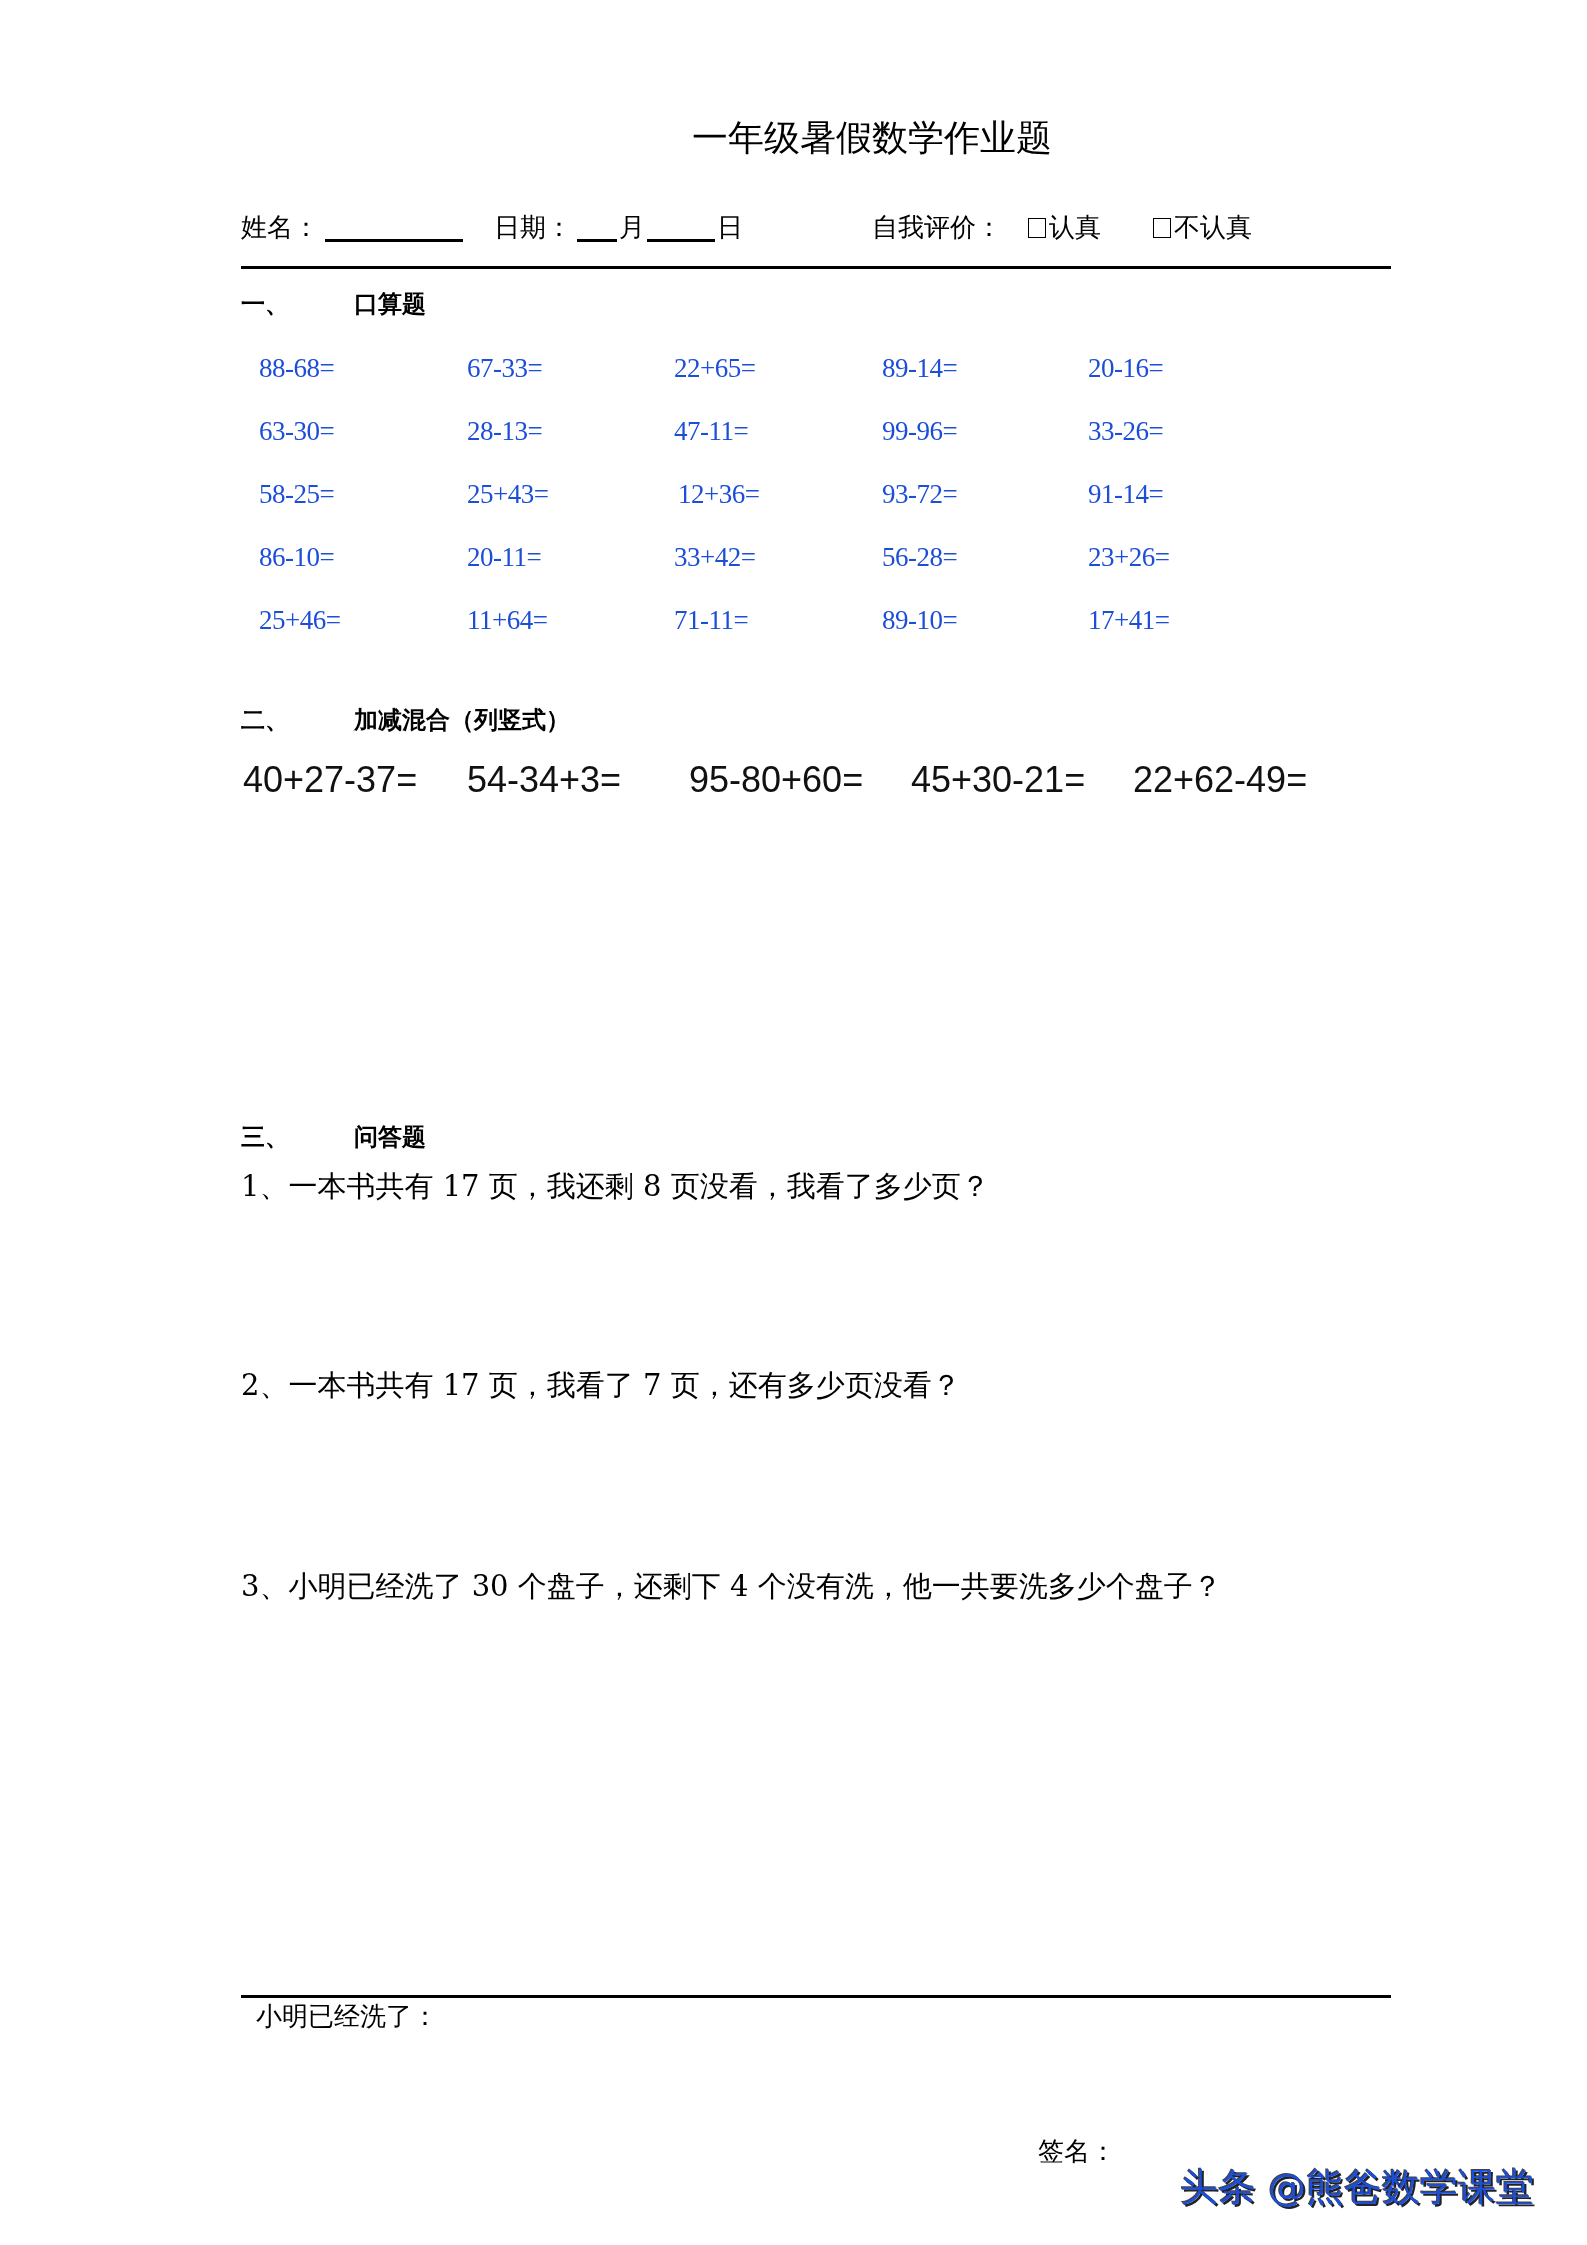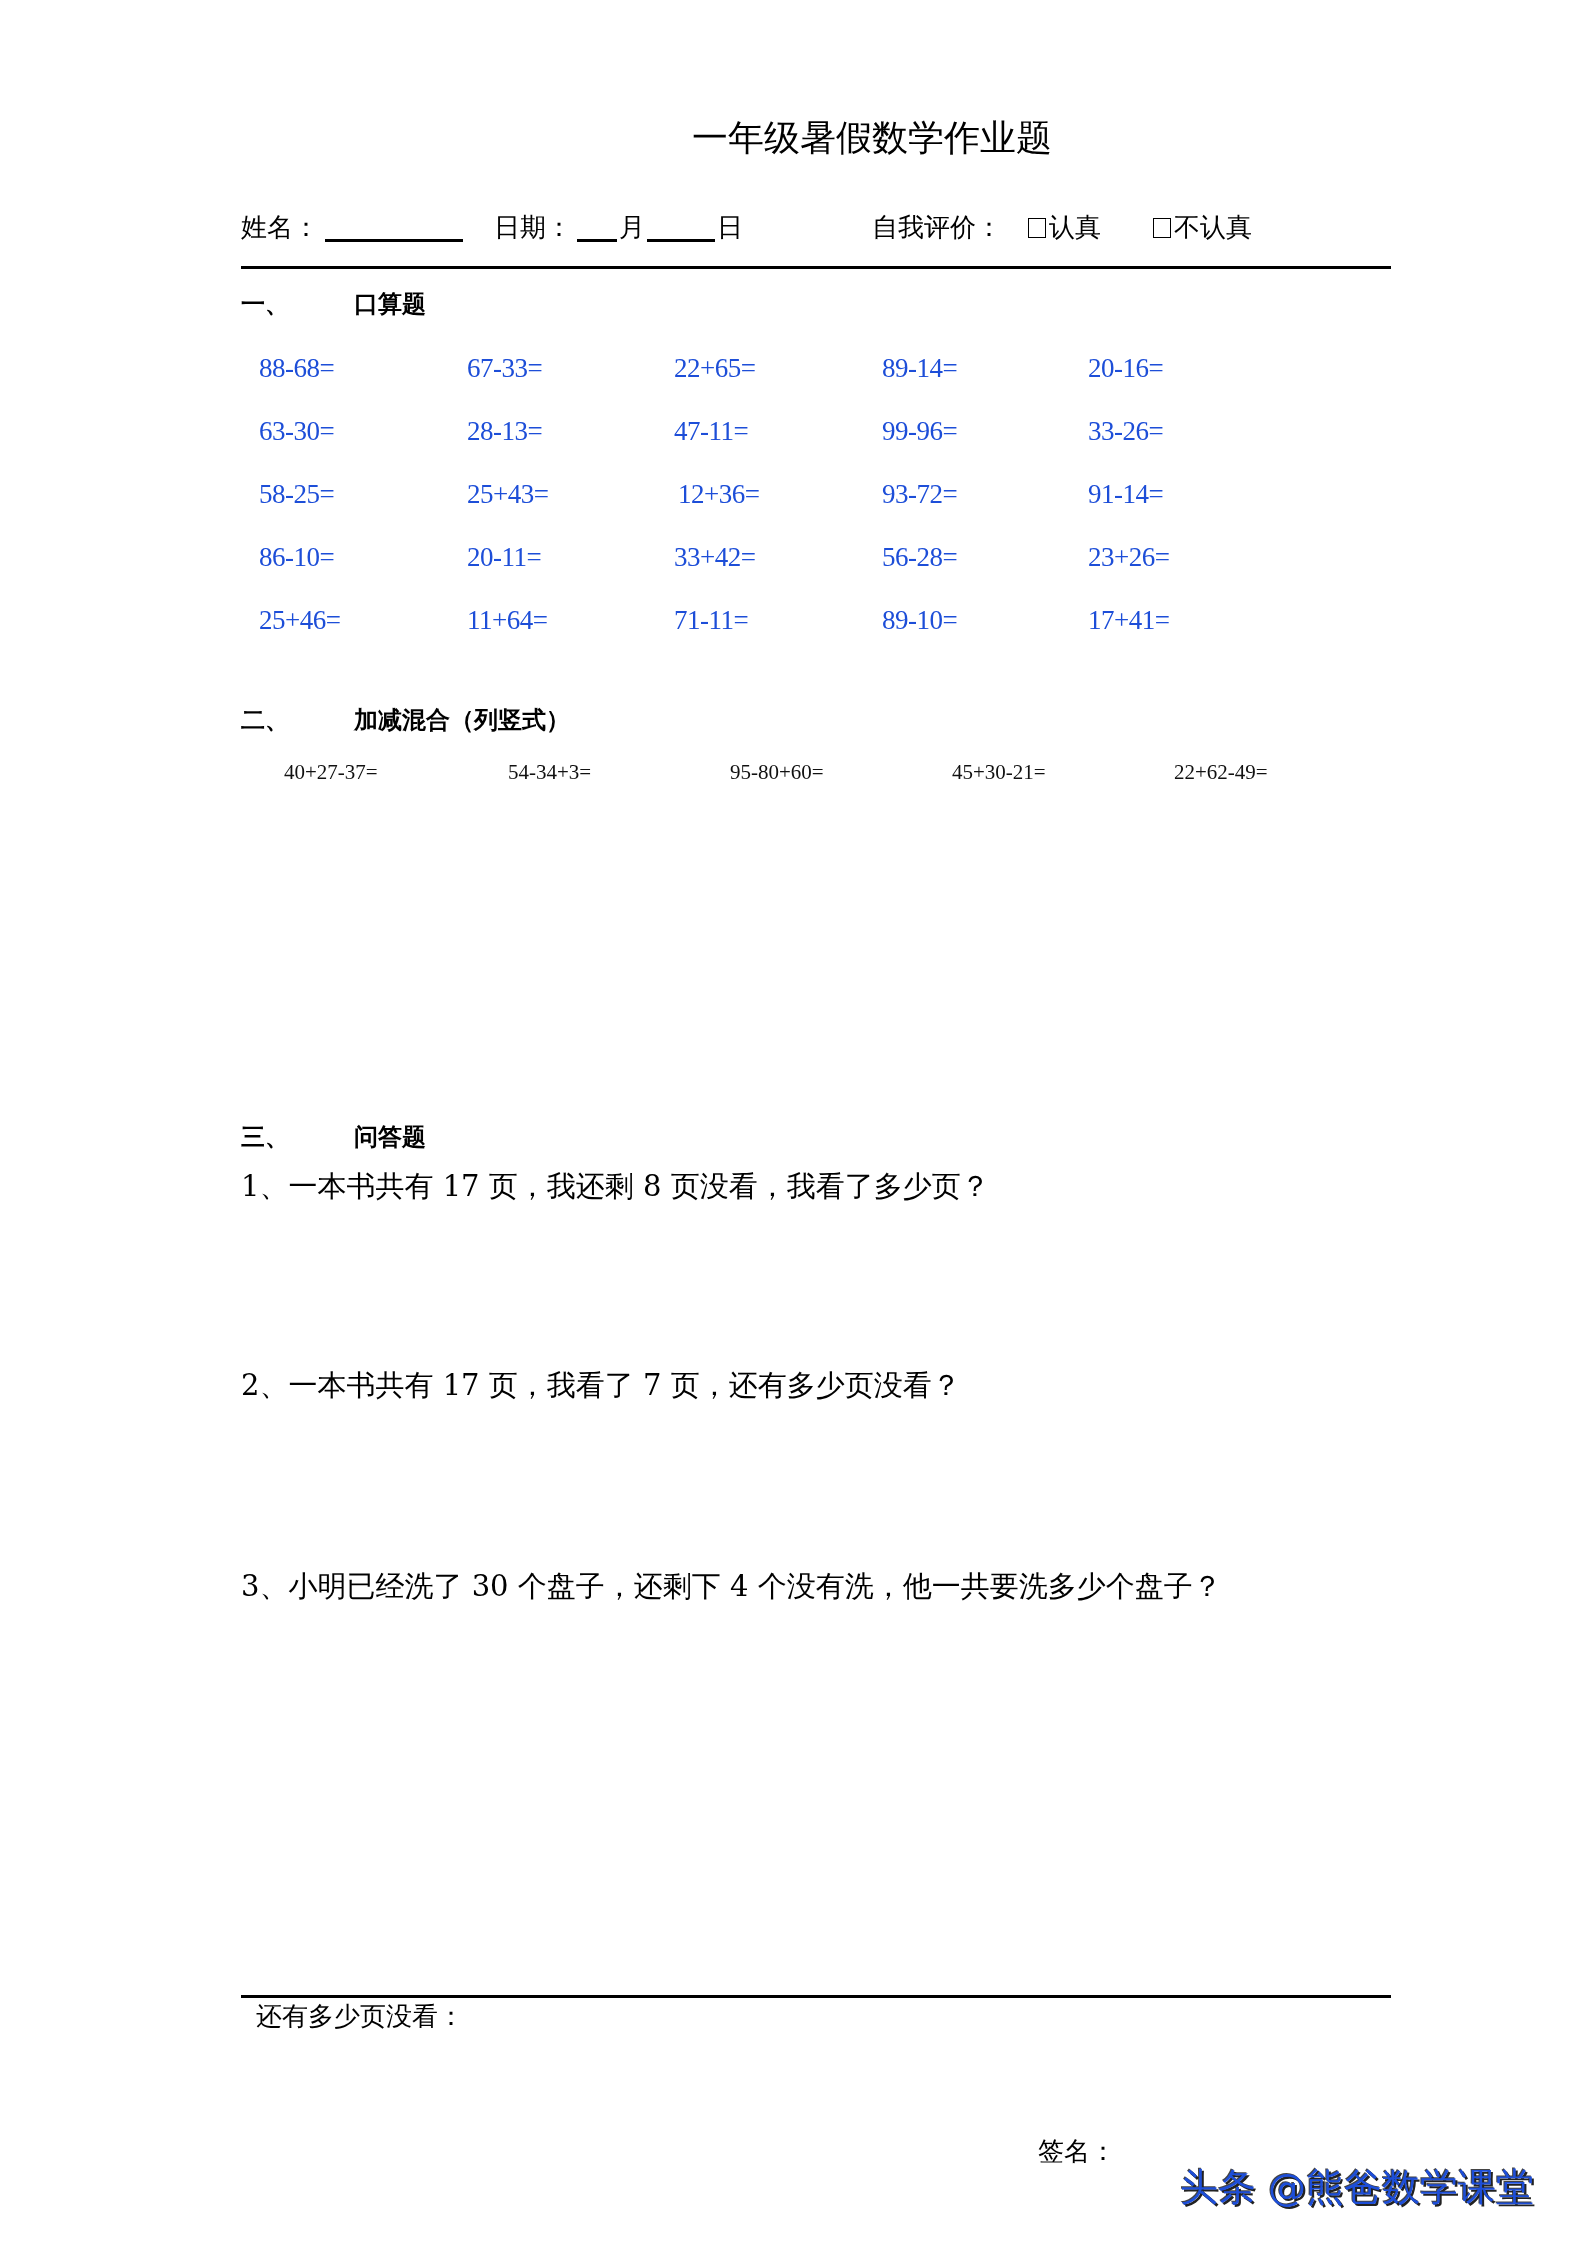--- a/index.html
+++ b/index.html
@@ -5,21 +5,21 @@
   html, body { margin: 0; padding: 0; background: #ffffff; }
   body { width: 1587px; height: 2245px; position: relative; overflow: hidden;
          font-family: "DejaVu Serif", "Liberation Serif", serif; color: #000; }
   .abs { position: absolute; white-space: nowrap; line-height: 1; }
   .title { left: 0; width: 1744px; text-align: center; top: 120px; font-size: 36px; }
   .hdr { top: 214px; font-size: 26px; }
   .uline { position: absolute; height: 0; border-bottom: 3px solid #000; }
   .rule { position: absolute; left: 241px; width: 1150px; height: 0; border-top: 3px solid #000; }
   .sec { font-size: 24px; font-weight: bold; }
   .calc { font-size: 27px; color: #1d4ed8; font-family: "Liberation Serif", serif; letter-spacing: -0.5px; }
-  .mix { font-size: 21px; font-family: Liberation Serif, serif; color: #111; margin-left: 41px; }
+  .mix { font-size: 36px; font-family: Liberation Sans, sans-serif; color: #111; }
   .q { font-size: 29px; }
   .small { font-size: 26px; }
   .wm { font-size: 38px; color: #1d4ed8; text-shadow: 2px 2px 0 #222, -1px -1px 0 #444; font-family: "DejaVu Sans", sans-serif; }
   .box { display: inline-block; width: 16px; height: 18px; border: 1.5px solid #000; vertical-align: -2px; margin-right: 3px; }
 </style>
 </head>
 <body>
 
 <div class="abs title">一年级暑假数学作业题</div>
 
@@ -83,15 +83,15 @@
 <div class="abs mix" style="left:911px;top:762px">45+30-21=</div>
 <div class="abs mix" style="left:1133px;top:762px">22+62-49=</div>
 
 <div class="abs sec" style="left:241px;top:1125px">三、</div>
 <div class="abs sec" style="left:354px;top:1125px">问答题</div>
 <div class="abs q" style="left:241px;top:1172px">1、一本书共有 17 页，我还剩 8 页没看，我看了多少页？</div>
 <div class="abs q" style="left:241px;top:1371px">2、一本书共有 17 页，我看了 7 页，还有多少页没看？</div>
 <div class="abs q" style="left:241px;top:1572px">3、小明已经洗了 30 个盘子，还剩下 4 个没有洗，他一共要洗多少个盘子？</div>
 
 <div class="rule" style="top:1995px"></div>
-<div class="abs small" style="left:256px;top:2003px">还有多少页没看：</div>
+<div class="abs small" style="left:256px;top:2003px">小明已经洗了：</div>
 <div class="abs small" style="left:1038px;top:2138px">签名：</div>
 <div class="abs wm" style="left:1180px;top:2168px">头条 @熊爸数学课堂</div>
 
 </body></html>

